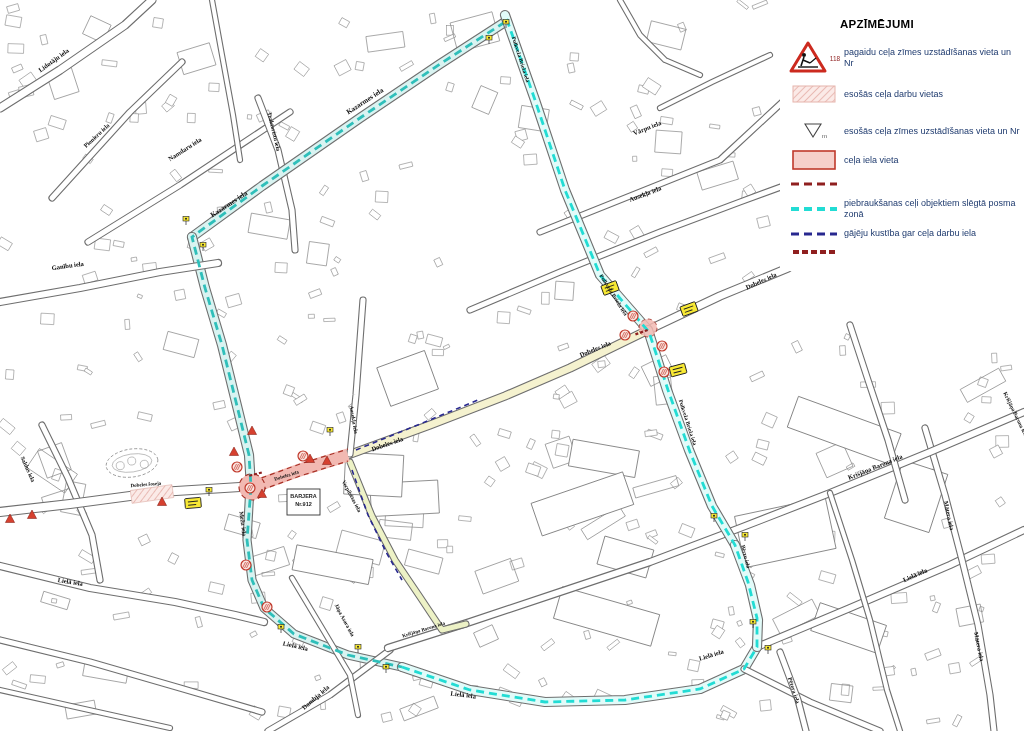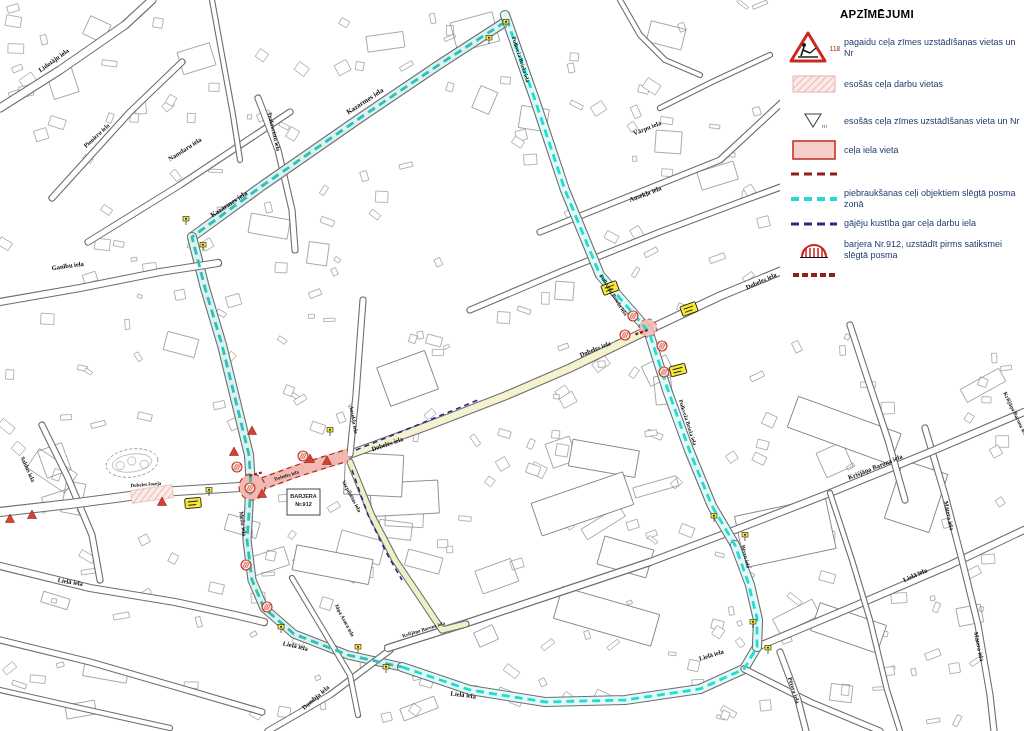--- a/index.html
+++ b/index.html
@@ -1,19 +1,19 @@
 <!DOCTYPE html>
 <html><head>
 <meta charset="utf-8">
 <style>
   html,body{margin:0;padding:0;background:#fff;width:1024px;height:731px;overflow:hidden;
     font-family:"Liberation Sans",sans-serif;}
   .stage{position:relative;width:1024px;height:731px;background:#fff;}
   #map-svg{position:absolute;left:0;top:0;}
-  .legend{position:absolute;right:0;top:0;width:236px;background:#fff;padding:4px 2px 6px 6px;}
+  .legend{position:absolute;right:0;top:10px;width:236px;background:#fff;padding:4px 2px 6px 6px;}
   .legend-title{font-weight:bold;font-size:11.5px;color:#000;margin:4px 0 10px 54px;letter-spacing:.3px;}
   .legend ul{list-style:none;margin:0;padding:0;}
   .legend li{display:grid;grid-template-columns:56px 1fr;column-gap:2px;align-items:center;margin-bottom:9px;}
   .legend li .ic{display:flex;align-items:center;justify-content:center;gap:2px;}
   .legend li .txt{font-size:9px;color:#1e3a6e;line-height:1.18;padding-right:2px;}
   .legend li:nth-child(3){margin-top:18px;}
   .legend li:nth-child(5){margin-top:5px;}
   .legend li:nth-child(9) .ic,.legend li:nth-child(10) .ic{align-self:center;}
   .note118{font-size:6.5px;color:#8f1f1f;}
   .slabel{font-family:"Liberation Serif",serif;font-weight:bold;fill:#0c0c0c;}
@@ -657,21 +657,21 @@
             <svg width="40" height="36">
               <polygon points="20,3 37,31 3,31" fill="#fff" stroke="#cc2a1f" stroke-width="3" stroke-linejoin="round"></polygon>
               <circle cx="16" cy="15" r="2" fill="#111"></circle>
               <line x1="16" y1="17" x2="13" y2="26" stroke="#111" stroke-width="1.6"></line>
               <line x1="15" y1="20" x2="22" y2="23" stroke="#111" stroke-width="1.4"></line>
               <line x1="22" y1="23" x2="28" y2="18" stroke="#111" stroke-width="1.2"></line>
               <line x1="10" y1="27" x2="30" y2="27" stroke="#111" stroke-width="1.4"></line>
             </svg>
             <span class="note118">118</span>
           </span>
-          <span class="txt">pagaidu ceļa zīmes uzstādīšanas vietas un Nr</span>
+          <span class="txt">pagaidu ceļa zīmes uzstādīšanas vieta un Nr</span>
         </li>
         <li>
           <span class="ic">
             <svg width="44" height="18">
               <rect x="1" y="1" width="42" height="16" fill="url(#hatchP)" stroke="#e6b4ac" stroke-width="1"></rect>
             </svg>
           </span>
           <span class="txt">esošās ceļa darbu vietas</span>
         </li>
         <li>
@@ -709,34 +709,20 @@
         <li>
           <span class="ic">
             <svg width="48" height="10">
               <line x1="1" y1="5" x2="47" y2="5" stroke="#28288f" stroke-width="3" stroke-dasharray="8 5"></line>
             </svg>
           </span>
           <span class="txt">gājēju kustība gar ceļa darbu iela</span>
         </li>
         <li>
           <span class="ic">
-            <svg width="32" height="24">
-              <path d="M4,19 A 12 12 0 0 1 28,19" fill="none" stroke="#c22" stroke-width="2"></path>
-              <line x1="8" y1="10" x2="8" y2="19" stroke="#c22" stroke-width="1.5"></line>
-              <line x1="12" y1="10" x2="12" y2="19" stroke="#c22" stroke-width="1.5"></line>
-              <line x1="16" y1="10" x2="16" y2="19" stroke="#c22" stroke-width="1.5"></line>
-              <line x1="20" y1="10" x2="20" y2="19" stroke="#c22" stroke-width="1.5"></line>
-              <line x1="24" y1="10" x2="24" y2="19" stroke="#c22" stroke-width="1.5"></line>
-              <line x1="2" y1="19.5" x2="30" y2="19.5" stroke="#111" stroke-width="1"></line>
-            </svg>
-          </span>
-          <span class="txt">barjera Nr.912, uzstādīt pirms satiksmei slēgtā posma</span>
-        </li>
-        <li>
-          <span class="ic">
             <svg width="42" height="8">
               <rect x="0" y="2" width="6" height="4" fill="#8f1f1f"></rect>
               <rect x="9" y="2" width="6" height="4" fill="#8f1f1f"></rect>
               <rect x="18" y="2" width="6" height="4" fill="#8f1f1f"></rect>
               <rect x="27" y="2" width="6" height="4" fill="#8f1f1f"></rect>
               <rect x="36" y="2" width="6" height="4" fill="#8f1f1f"></rect>
             </svg>
           </span>
         </li>
       </ul>

